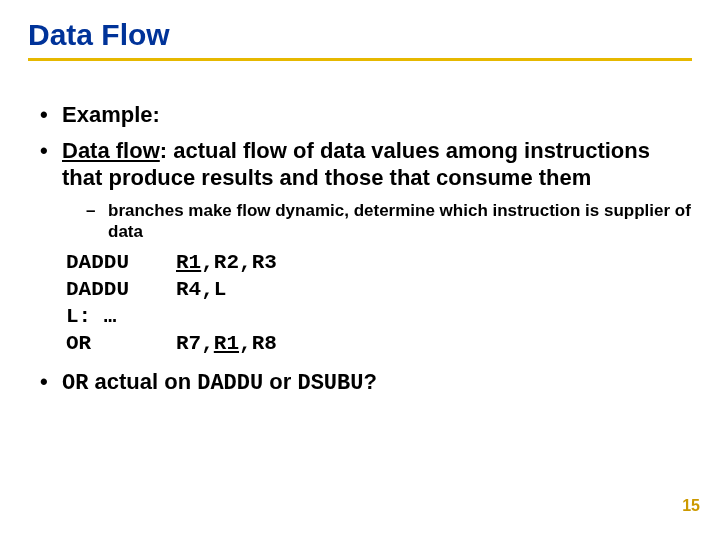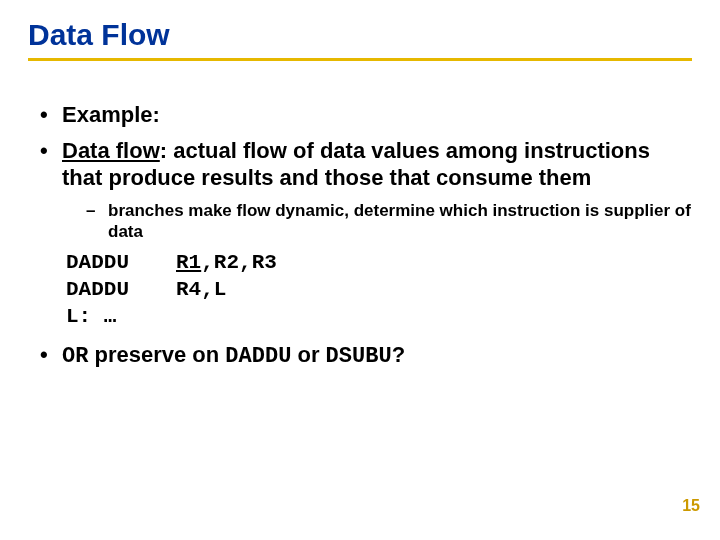--- a/index.html
+++ b/index.html
@@ -105,23 +105,24 @@
         <ul class="level2">
           <li>branches make flow dynamic, determine which instruction is supplier of data</li>
         </ul>
       </li>
     </ul>
 
     <div class="code-block">
       <div class="code-row"><span class="op">DADDU</span><span class="ul">R1</span><span>,R2,R3</span></div>
       <div class="code-row"><span class="op">DADDU</span><span>R4,L</span></div>
       <div class="code-row">L: …</div>
+      <div class="code-row"><span class="op">OR</span><span>R7,</span><span class="ul">R1</span><span>,R8</span></div>
     </div>
 
     <ul class="level1">
       <li>
-        <span class="mono">OR</span><span> preserve on </span><span class="mono">DADDU</span><span> or </span><span class="mono">DSUBU</span><span>?</span><br>
+        <span class="mono">OR</span><span> actual on </span><span class="mono">DADDU</span><span> or </span><span class="mono">DSUBU</span><span>?</span><br>
       </li>
     </ul>
   </div>
 </div>
 
 <div class="pagenum">15</div>
 
 </body></html>

